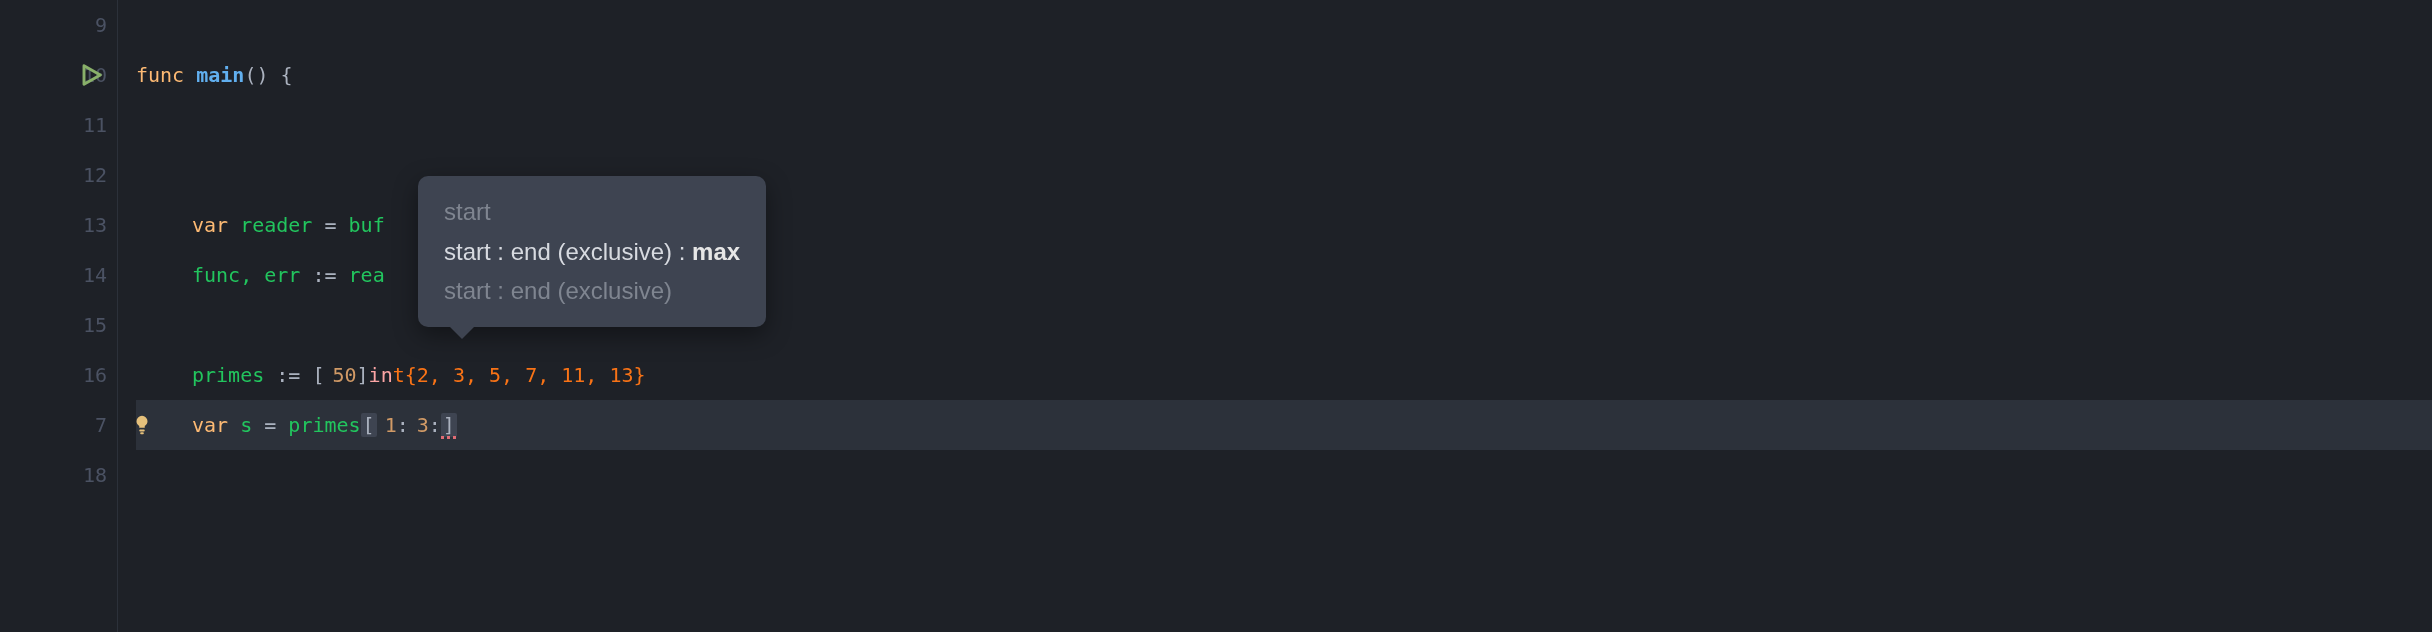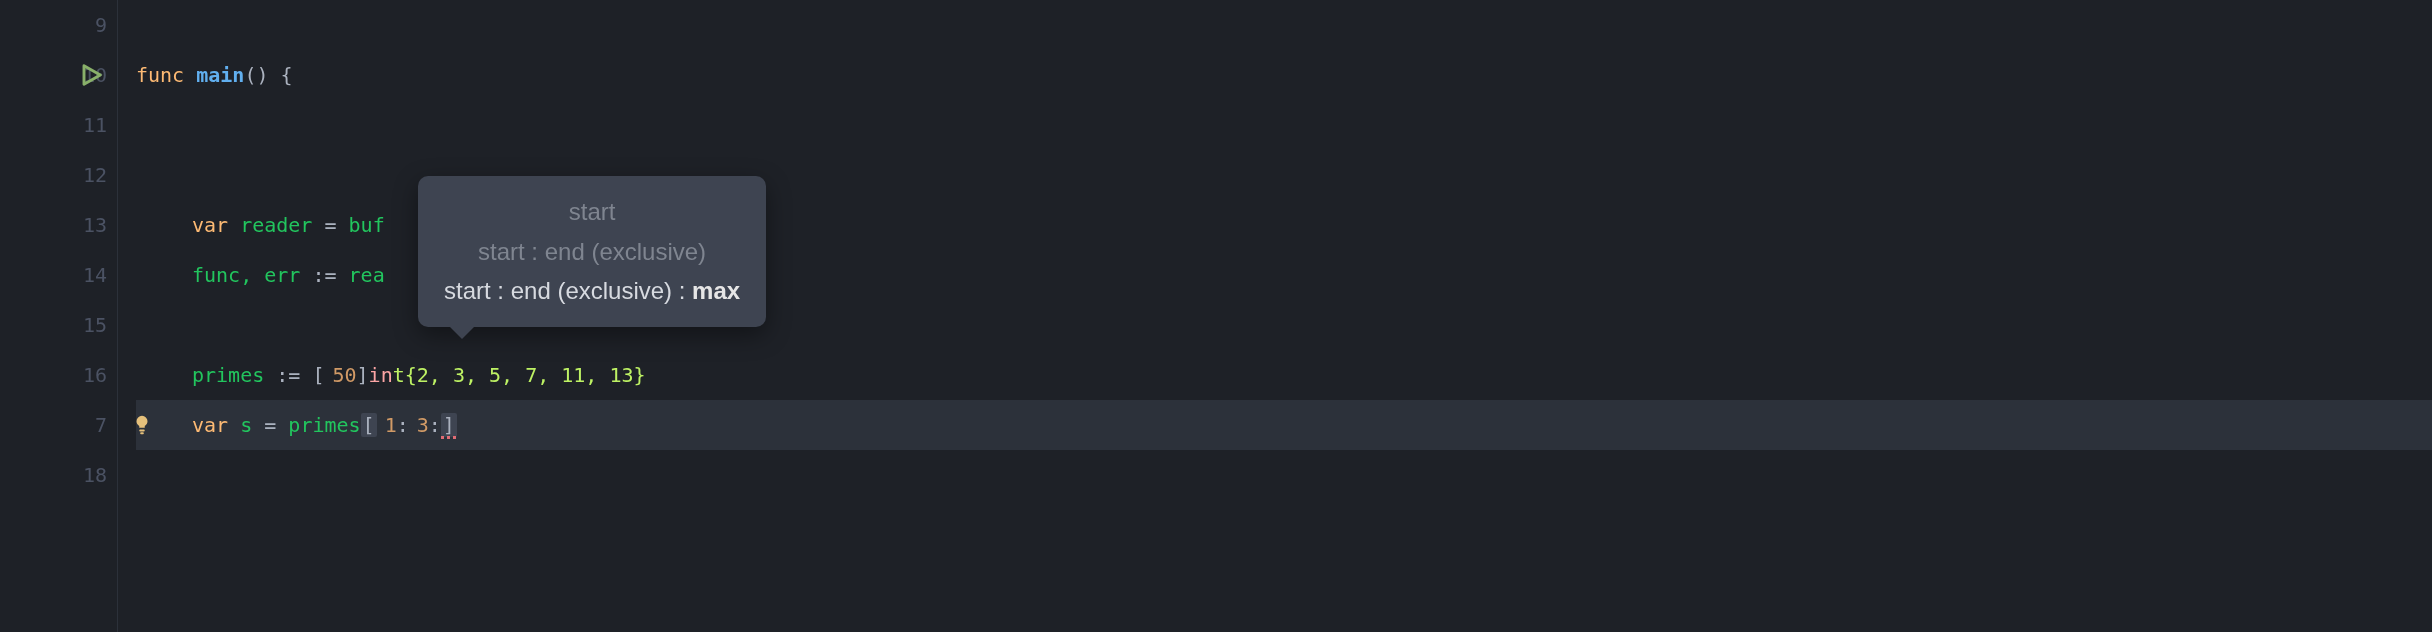--- a/index.html
+++ b/index.html
@@ -81,21 +81,21 @@
     .indent { display: inline-block; width: 56px; }
     .tok-keyword { color: #fdba74; }
     .tok-func { color: #61afef; font-weight: bold; }
     .tok-paren { color: #abb2bf; }
     .tok-ident { color: #22c55e; }
     .tok-pkg { color: #abb2bf; }
     .tok-string { color: #98c379; }
     .tok-number { color: #d19a66; margin-left: 8px; }
     .tok-type { color: #fca5a5; }
     .tok-op { color: #abb2bf; }
-    .tok-dim { color: #bef264; }
+    .tok-dim { color: #f97316; }
     .param-hint {
       background: #3a3f4b;
       color: #7f848e;
       padding: 2px 8px;
       border-radius: 5px;
       font-size: 18px;
       margin: 0 4px;
     }
     .bracket-hl {
       background: #3e4451;
@@ -119,21 +119,20 @@
     .tooltip {
       position: absolute;
       background: #3e4451;
       border-radius: 10px;
       padding: 16px 26px;
       font-family: -apple-system, BlinkMacSystemFont, 'Segoe UI', sans-serif;
       font-size: 24px;
       line-height: 1.65;
       box-shadow: 0 8px 24px rgba(0,0,0,0.4);
       z-index: 100;
-      text-align: center;
     }
     .tooltip::after {
       content: '';
       position: absolute;
       bottom: -12px;
       left: 30px;
       width: 0;
       height: 0;
       border-left: 14px solid transparent;
       border-right: 14px solid transparent;
@@ -207,17 +206,17 @@
     <div class="code-line"><span class="indent"></span><span class="tok-ident">func, err </span><span class="tok-op">:= </span><span class="tok-ident">rea</span></div>
 
     <div class="code-line"></div>
 
     <div class="code-line"><span class="indent"></span><span class="tok-ident">primes </span><span class="tok-op">:= </span><span class="tok-paren">[</span><span class="tok-number">50</span><span class="tok-paren">]</span><span class="tok-type">in</span><span class="tok-dim">t{2, 3, 5, 7, 11, 13}</span></div>
 
     <div class="code-line current"><span class="indent"></span><span class="tok-keyword">var</span><span class="tok-ident"> s </span><span class="tok-op">= </span><span class="tok-ident">primes</span><span class="bracket-hl tok-paren">[</span><span class="tok-number">1</span><span class="tok-op">:</span><span class="tok-number">3</span><span class="tok-op">:</span><span class="cursor-box tok-paren"><span>]</span><span class="error-underline"></span></span></div>
 
     <div class="tooltip" style="left: 300px; top: 176px;">
       <div class="tooltip-row">start</div>
+      <div class="tooltip-row active"><span>start : end (exclusive) : </span><span class="bold">max</span></div>
       <div class="tooltip-row">start : end (exclusive)</div>
-      <div class="tooltip-row active"><span>start : end (exclusive) : </span><span class="bold">max</span></div>
     </div>
   </div>
 </div>
 
 </body></html>

